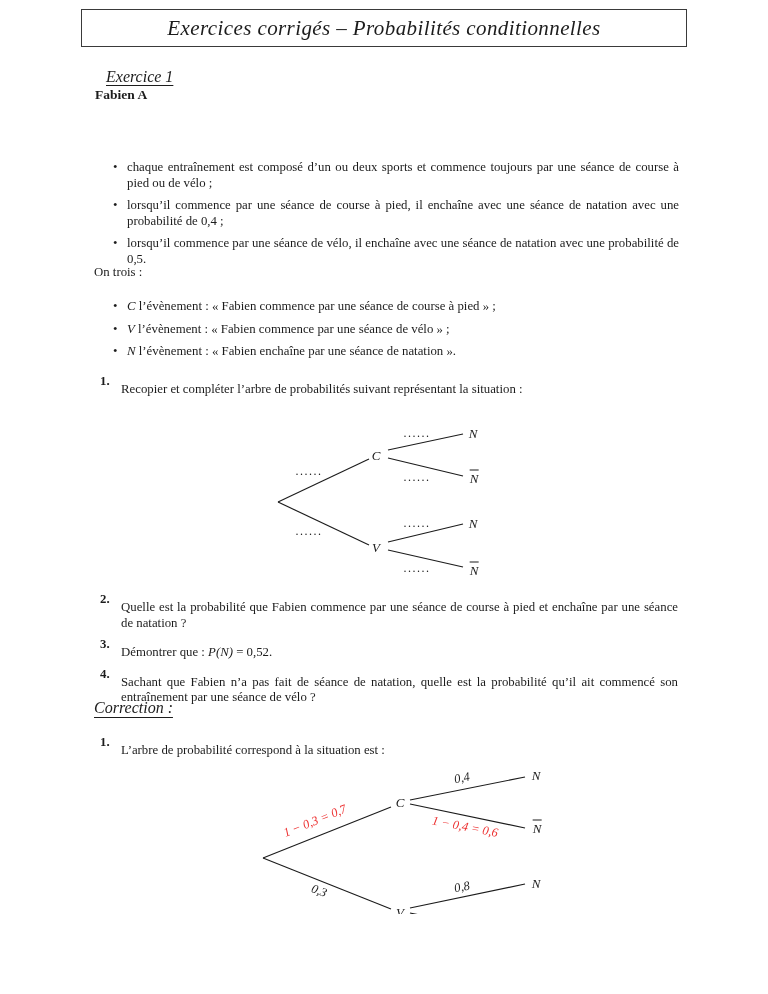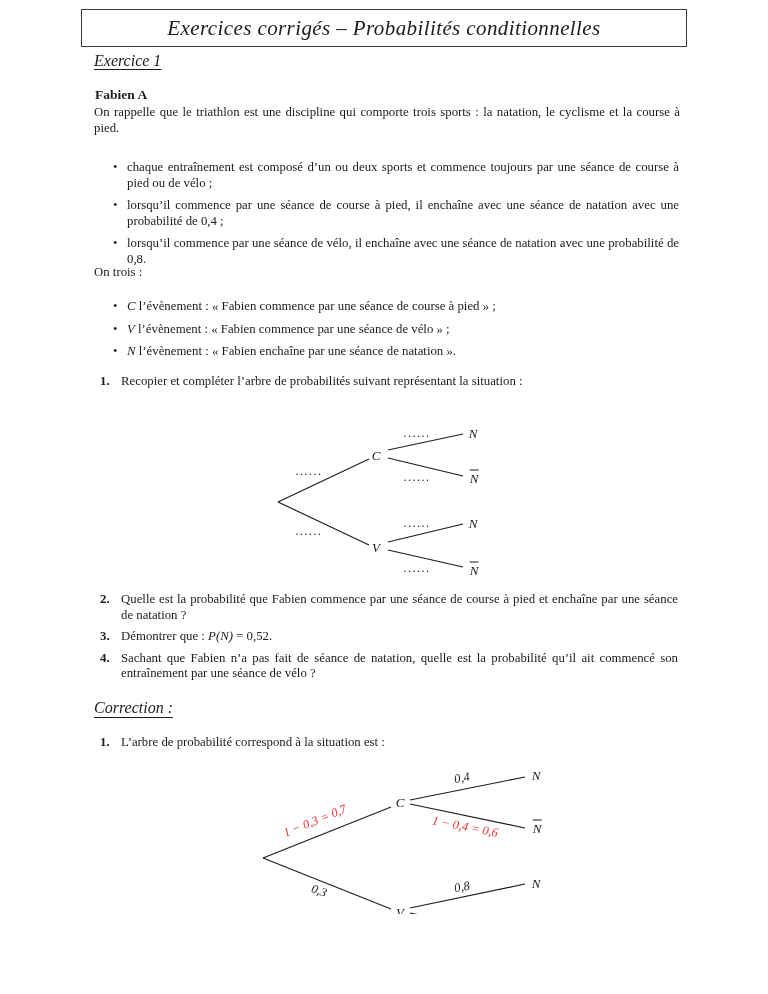--- a/index.html
+++ b/index.html
@@ -40,21 +40,21 @@
     font-size:12.8px;line-height:15.6px;text-align:justify;
   }
   .para p{margin:0;}
   .list{position:absolute;left:113px;width:566px;font-size:12.8px;line-height:15.6px;}
   .li{display:flex;margin-bottom:7px;text-align:justify;}
   .li .marker{width:14px;flex:0 0 14px;}
   .li .li-text{flex:1;}
   .enum{position:absolute;left:100px;width:578px;font-size:12.8px;line-height:15.6px;}
   .eli{display:flex;margin-bottom:6px;text-align:justify;}
   .eli .num{width:21px;flex:0 0 21px;font-weight:bold;}
-  .eli .li-text{flex:1;}
+  .eli .li-text{flex:1;margin-top:8px;}
   .sym{font-style:italic;}
   .math{font-style:italic;}
   .h-corr{
     position:absolute;left:94px;top:699px;
     font-style:italic;font-size:16px;
     text-decoration:underline;text-underline-offset:4px;
   }
   
   .tree{position:absolute;}
   .tree svg{position:absolute;left:0;top:0;}
@@ -80,39 +80,38 @@
 </style>
 </head>
 <body>
 
 <div class="doc">
 
   <div class="title-box">
     <span class="title">Exercices corrigés – Probabilités conditionnelles</span>
   </div>
 
-  <div class="h-ex" style="top:52px;">Exercice 1</div>
+  <div class="h-ex" style="top:68px;margin-left:12px;">Exercice 1</div>
   <div class="h-part">Fabien A</div>
 
   <div class="para" style="top:105px;">
-    <p>On rappelle que le triathlon est une discipline qui comporte trois sports : la natation, le cyclisme et la course à pied.</p>
   </div>
 
   <div class="list" style="top:160px;">
     <div class="li">
       <span class="marker">•</span>
       <span class="li-text">chaque entraînement est composé d’un ou deux sports et commence toujours par une séance de course à pied ou de vélo ;</span>
     </div>
     <div class="li">
       <span class="marker">•</span>
       <span class="li-text">lorsqu’il commence par une séance de course à pied, il enchaîne avec une séance de natation avec une probabilité de 0,4 ;</span>
     </div>
     <div class="li">
       <span class="marker">•</span>
-      <span class="li-text">lorsqu’il commence par une séance de vélo, il enchaîne avec une séance de natation avec une probabilité de 0,8.</span>
+      <span class="li-text">lorsqu’il commence par une séance de vélo, il enchaîne avec une séance de natation avec une probabilité de 0,5.</span>
     </div>
   </div>
 
   <div class="para" style="top:265px;">
     <p>On trois :</p>
   </div>
 
   <div class="list" style="top:299px;">
     <div class="li">
       <span class="marker">•</span>

